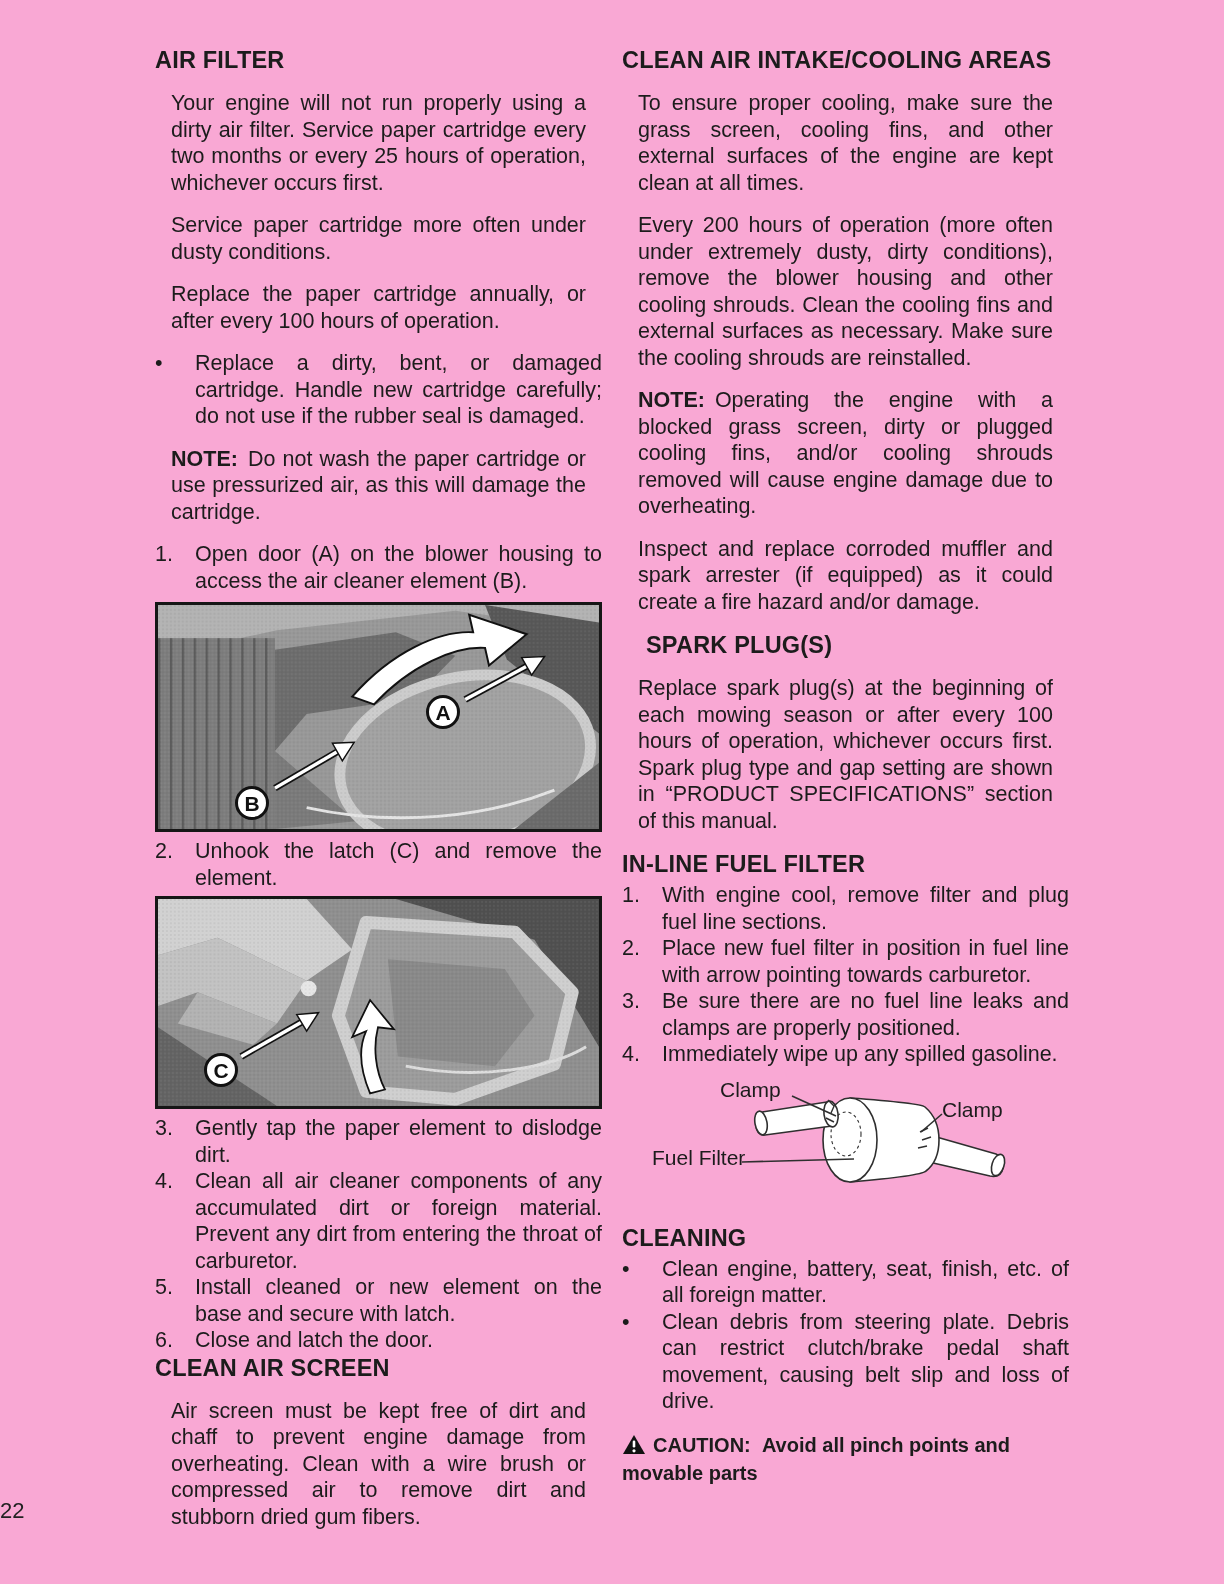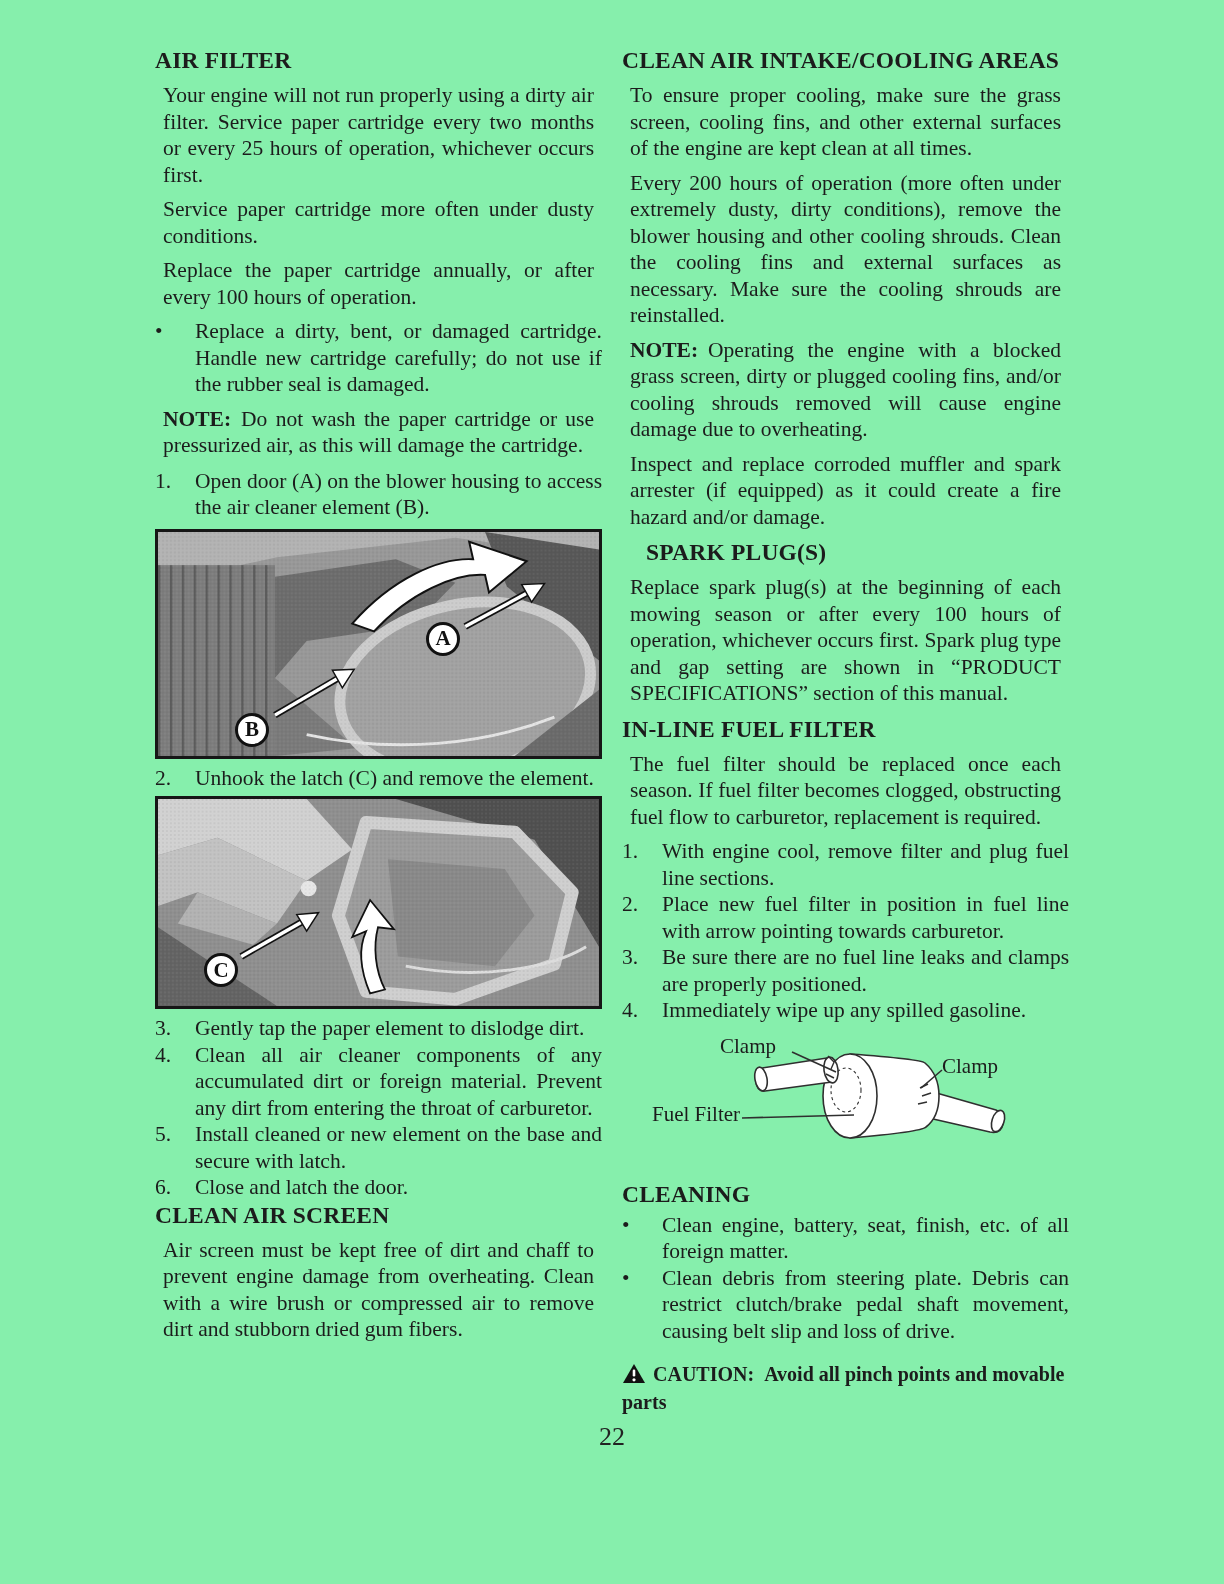--- a/index.html
+++ b/index.html
@@ -1,35 +1,34 @@
 <!DOCTYPE html>
 <html><head>
 <meta charset="utf-8">
 <style>
   * { margin:0; padding:0; box-sizing:border-box; }
   html,body { background:#e8e8e8; }
   body { font-family:"Liberation Sans", sans-serif; }
   .page {
     position:relative; width:1224px; height:1584px;
-    background:#86efac; color:#1c1c1c; overflow:hidden;
+    background:#f9a8d4; color:#1c1c1c; overflow:hidden;
     margin:0 auto;
-    font-family:Liberation Serif, serif;
   }
   .col {
     position:absolute; top:46px; width:447px;
     font-size:21.5px; line-height:26.5px;
   }
   .col-left  { left:155px; }
   .col-right { left:622px; }
   h2.sec {
     font-size:23.5px; line-height:28px; font-weight:bold;
     letter-spacing:0.2px; margin:0 0 4px 0;
   }
   .plain-head { margin-top:14px; margin-bottom:3px; font-size:22px; }
-  p.body { text-align:justify; margin:8px; }
+  p.body { text-align:justify; margin:16px; }
   .gap   { margin-top:9px; }
   .bold-lead { font-weight:bold; padding-right:10px; }
   .li { display:flex; margin:0; }
   .li .mk { flex:0 0 40px; }
   .li .tx { flex:1; text-align:justify; }
   .steps-top { margin-top:9px; }
   
   .photo {
     position:relative; width:447px; border:3px solid #161616;
     background:#989898; margin:8px 0 6px 0; overflow:hidden;
@@ -47,22 +46,22 @@
   .figure { position:relative; width:447px; height:150px; margin:6px 0 0 0; }
   .figure svg { position:absolute; left:0; top:0; }
   .figlabel { position:absolute; font-size:21px; line-height:24px; white-space:nowrap; }
   
   .caution { margin-top:16px; font-weight:bold; font-size:20px; line-height:28px; }
   .caution .warn-svg { display:inline-block; vertical-align:-3px; margin-right:7px; }
   .cleaning-head { margin-top:26px; font-size:25px; }
   .screen-head { margin-top:22px; }
   .fuel-head { margin-top:14px; }
   .footer {
-    position:absolute; left:0; width:100%; top:1422px;
-    text-align:center; font-size:26px; color:#222;
+    position:absolute; left:0; width:100%; top:1498px;
+    text-align:left; font-size:22px; color:#222;
   }
 </style>
 </head>
 <body>
 
 <div class="page">
 
   <div class="col col-left">
 
     <h2 class="sec">AIR FILTER</h2>
@@ -184,21 +183,20 @@
     <p class="body gap">
       <span class="bold-lead">NOTE:</span><span>Operating the engine with a blocked grass screen, dirty or plugged cooling fins, and/or cooling shrouds removed will cause engine damage due to overheating.</span>
     </p>
 
     <p class="body">Inspect and replace corroded muffler and spark arrester (if equipped) as it could create a fire hazard and/or damage.</p>
 
     <h2 class="sec" style="margin-top:4px;margin-left:24px;">SPARK PLUG(S)</h2>
     <p class="body">Replace spark plug(s) at the beginning of each mowing season or after every 100 hours of operation, whichever occurs first. Spark plug type and gap setting are shown in “PRODUCT SPECIFICATIONS” section of this manual.</p>
 
     <h2 class="sec fuel-head">IN-LINE FUEL FILTER</h2>
-    <p class="body">The fuel filter should be replaced once each season. If fuel filter becomes clogged, obstructing fuel flow to carburetor, replacement is required.</p>
 
     <div class="li">
       <span class="mk">1.</span>
       <span class="tx">With engine cool, remove filter and plug fuel line sections.</span>
     </div>
     <div class="li">
       <span class="mk">2.</span>
       <span class="tx">Place new fuel filter in position in fuel line with arrow pointing towards carburetor.</span>
     </div>
     <div class="li">

